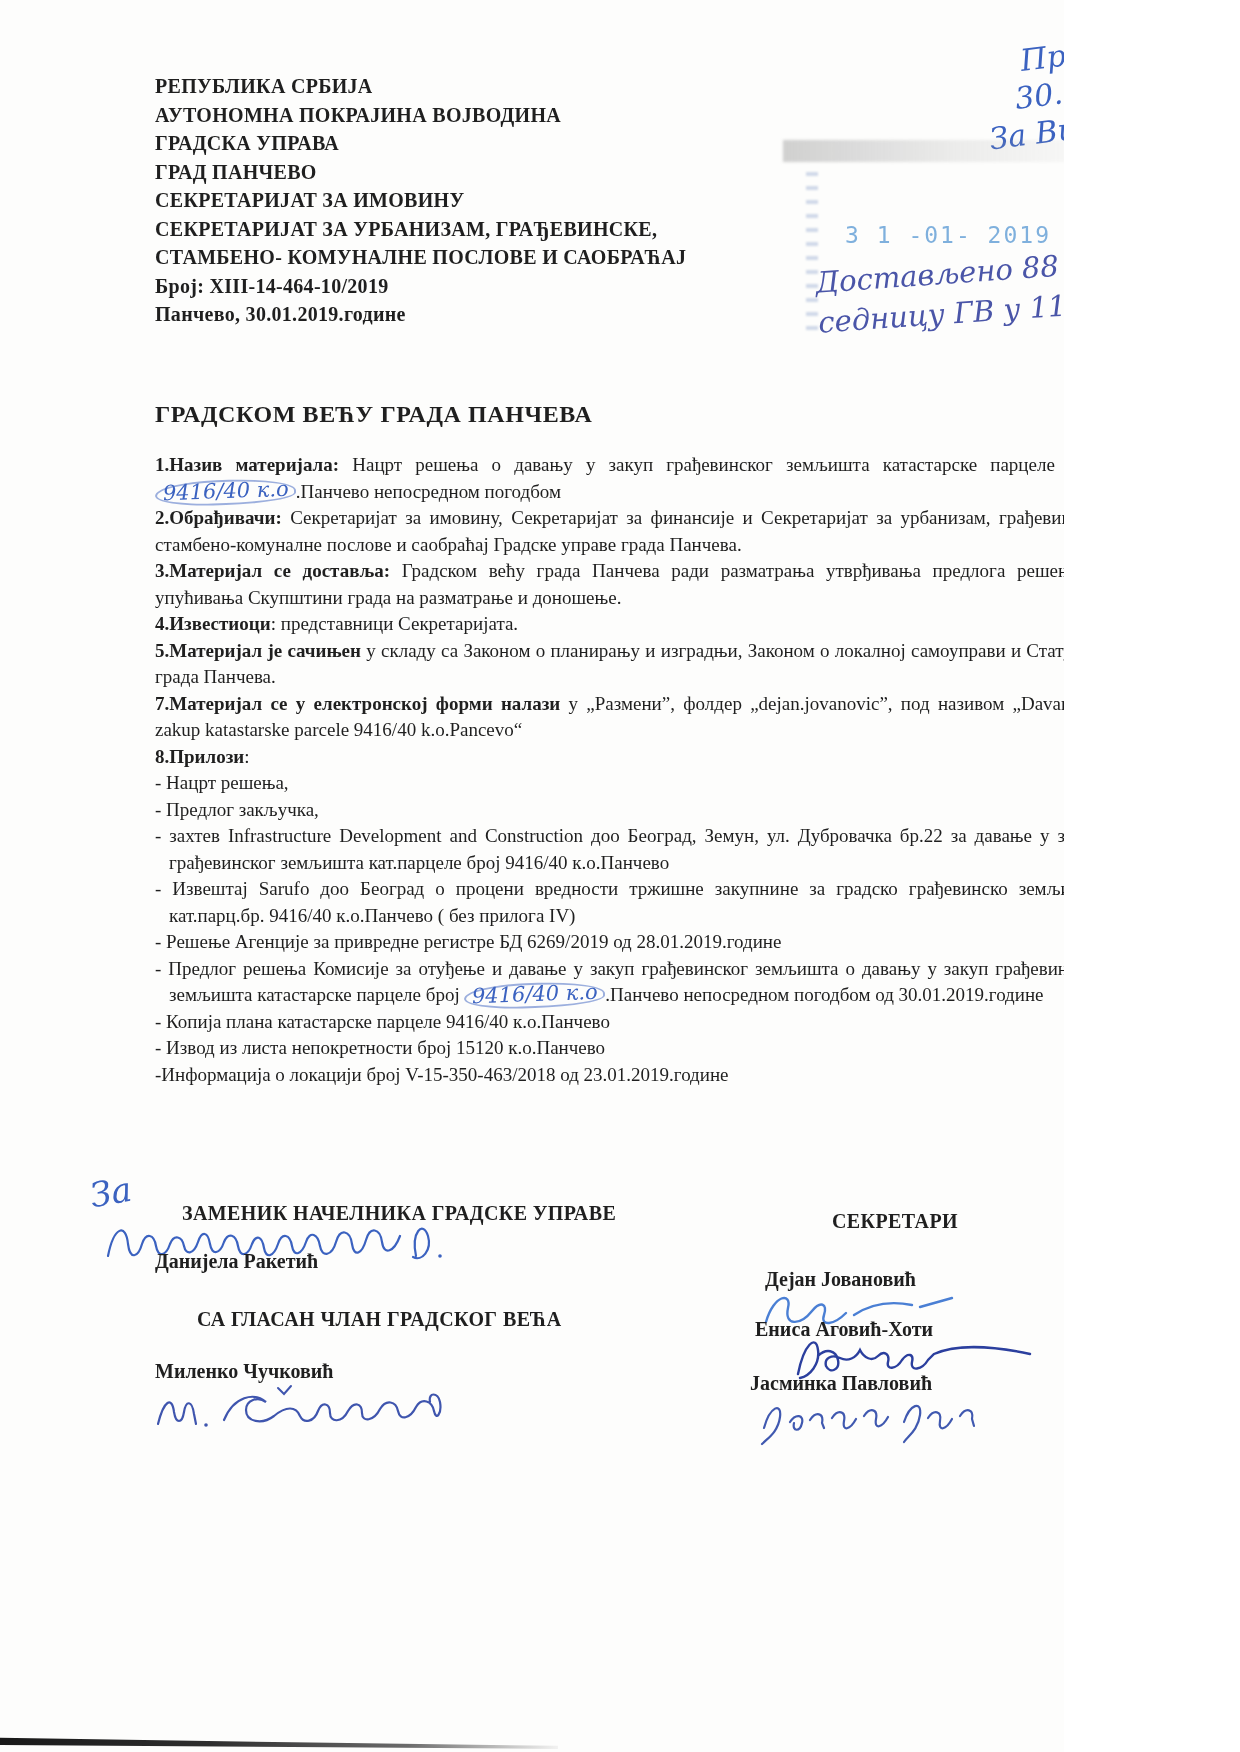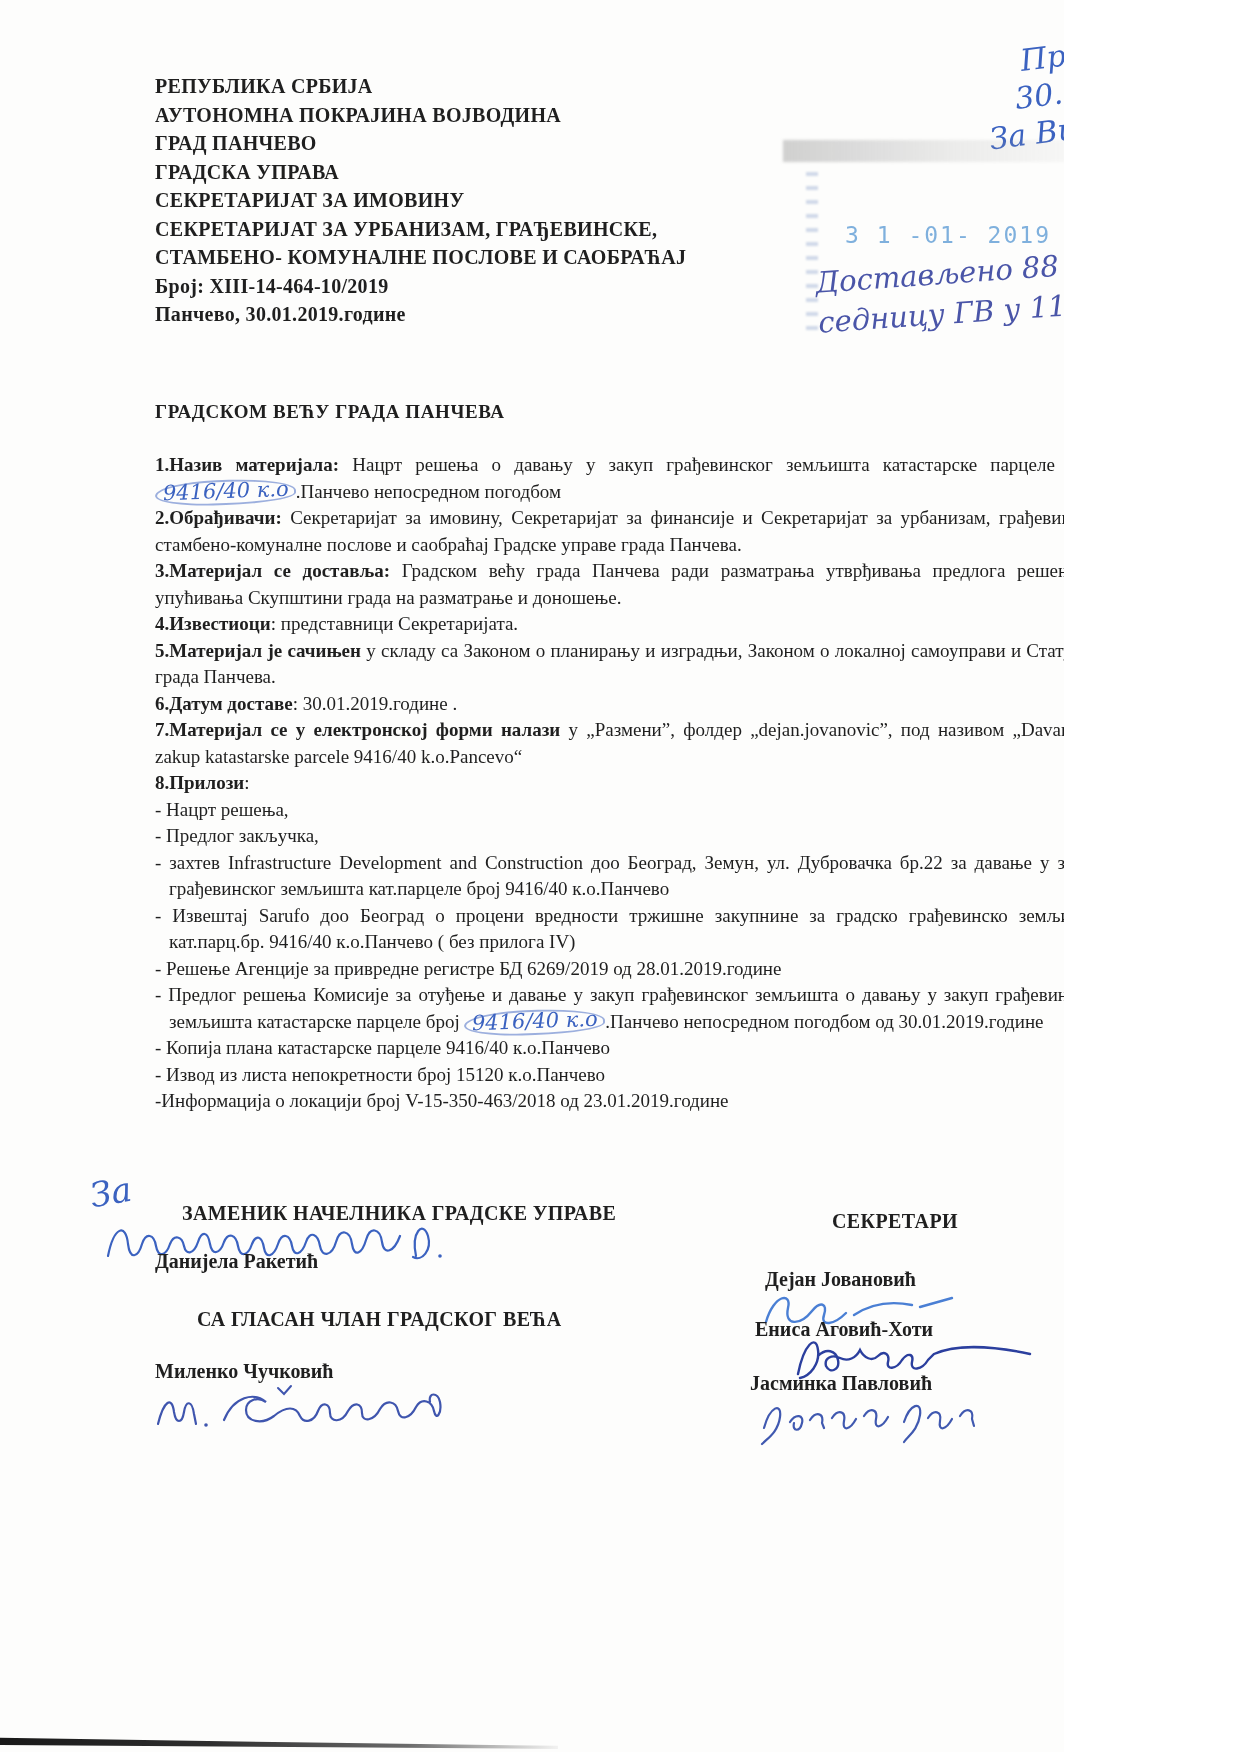--- a/index.html
+++ b/index.html
@@ -4,21 +4,21 @@
 <style>
   html,body{margin:0;padding:0;background:#ffffff;}
   .page{
     position:relative;width:1064px;height:1752px;background:#fdfdfc;overflow:hidden;
     font-family:"Liberation Serif",serif;color:#1f1f1f;
   }
   
   .letterhead{position:absolute;left:155px;top:72px;}
   .letterhead div{font-weight:bold;font-size:20px;line-height:28.5px;letter-spacing:.3px;}
   
-  .recipient{position:absolute;left:155px;top:401px;font-weight:bold;font-size:19px;letter-spacing:.6px;}
+  .recipient{position:absolute;left:155px;top:401px;font-weight:bold;font-size:24px;letter-spacing:.6px;}
   
   .bodytext{position:absolute;left:155px;top:452px;width:947px;}
   .bodytext p{margin:0;text-align:justify;font-size:19px;line-height:26.5px;}
   .bodytext p.att{padding-left:14px;text-indent:-14px;}
   .bodytext b{font-weight:bold;}
   
   .hw-circle{
     font-family:"DejaVu Serif",serif;font-style:italic;color:#3b62c0;font-size:21px;
     border:2px solid rgba(59,98,192,.5);border-radius:48% 52% 55% 45% / 60% 55% 45% 50%;
     padding:0 5px 2px 6px;display:inline-block;transform:rotate(-2deg);line-height:19px;
@@ -68,38 +68,37 @@
   }
 </style>
 </head>
 <body>
 
 <div class="page">
 
   <div class="letterhead">
     <div>РЕПУБЛИКА  СРБИЈА</div>
     <div>АУТОНОМНА ПОКРАЈИНА ВОЈВОДИНА</div>
+    <div>ГРАДСКА УПРАВА</div>
     <div>ГРАД ПАНЧЕВО</div>
-    <div>ГРАДСКА УПРАВА</div>
     <div>СЕКРЕТАРИЈАТ ЗА ИМОВИНУ</div>
     <div>СЕКРЕТАРИЈАТ ЗА УРБАНИЗАМ, ГРАЂЕВИНСКЕ,</div>
     <div>СТАМБЕНО- КОМУНАЛНЕ ПОСЛОВЕ И САОБРАЋАЈ</div>
     <div>Број: XIII-14-464-10/2019</div>
     <div>Панчево, 30.01.2019.године</div>
   </div>
 
   <div class="recipient">ГРАДСКОМ ВЕЋУ ГРАДА ПАНЧЕВА</div>
 
   <div class="bodytext">
     <p><b>1.Назив материјала:</b><span> Нацрт решења о давању у закуп грађевинског земљишта катастарске парцеле број</span> <span class="hw-circle">9416/40 к.о</span><span>.Панчево непосредном погодбом</span></p>
     <p><b>2.Обрађивачи:</b><span> Секретаријат за имовину, Секретаријат за финансије и Секретаријат за урбанизам, грађевинске, стамбено-комуналне послове и саобраћај Градске управе града Панчева.</span></p>
     <p><b>3.Материјал се доставља:</b><span> Градском већу града Панчева ради разматрања утврђивања предлога решења  и упућивања Скупштини града на разматрање и доношење.</span></p>
     <p><b>4.Известиоци</b><span>: представници Секретаријата.</span></p>
     <p><b>5.Материјал је сачињен</b><span> у складу са Законом о планирању и изградњи, Законом о локалној самоуправи и Статутом града Панчева.</span></p>
-    <p><b>6.Датум доставе</b><span>:  30.01.2019.године .</span></p>
     <p><b>7.Материјал се у електронској форми налази</b><span> у „Размени”, фолдер „dejan.jovanovic”, под називом „Davanje u zakup katastarske parcele 9416/40 k.o.Pancevo“</span></p>
     <p><b>8.Прилози</b><span>:</span></p>
 
     <p class="att">- Нацрт решења,</p>
     <p class="att">- Предлог закључка,</p>
     <p class="att">- захтев  Infrastructure Development and Construction доо  Београд, Земун, ул. Дубровачка бр.22 за давање у закуп грађевинског земљишта кат.парцеле број 9416/40 к.о.Панчево</p>
     <p class="att">- Извештај Sarufo доо Београд о процени вредности тржишне закупнине  за градско грађевинско земљиште кат.парц.бр. 9416/40 к.о.Панчево ( без прилога IV)</p>
     <p class="att">- Решење Агенције за привредне регистре БД 6269/2019 од 28.01.2019.године</p>
     <p class="att"><span>- Предлог решења Комисије за отуђење и давање у закуп грађевинског земљишта о давању у закуп грађевинског земљишта катастарске парцеле број</span> <span class="hw-circle">9416/40 к.о</span><span>.Панчево непосредном погодбом   од 30.01.2019.године</span></p>
     <p class="att">- Копија плана катастарске парцеле 9416/40 к.о.Панчево</p>

